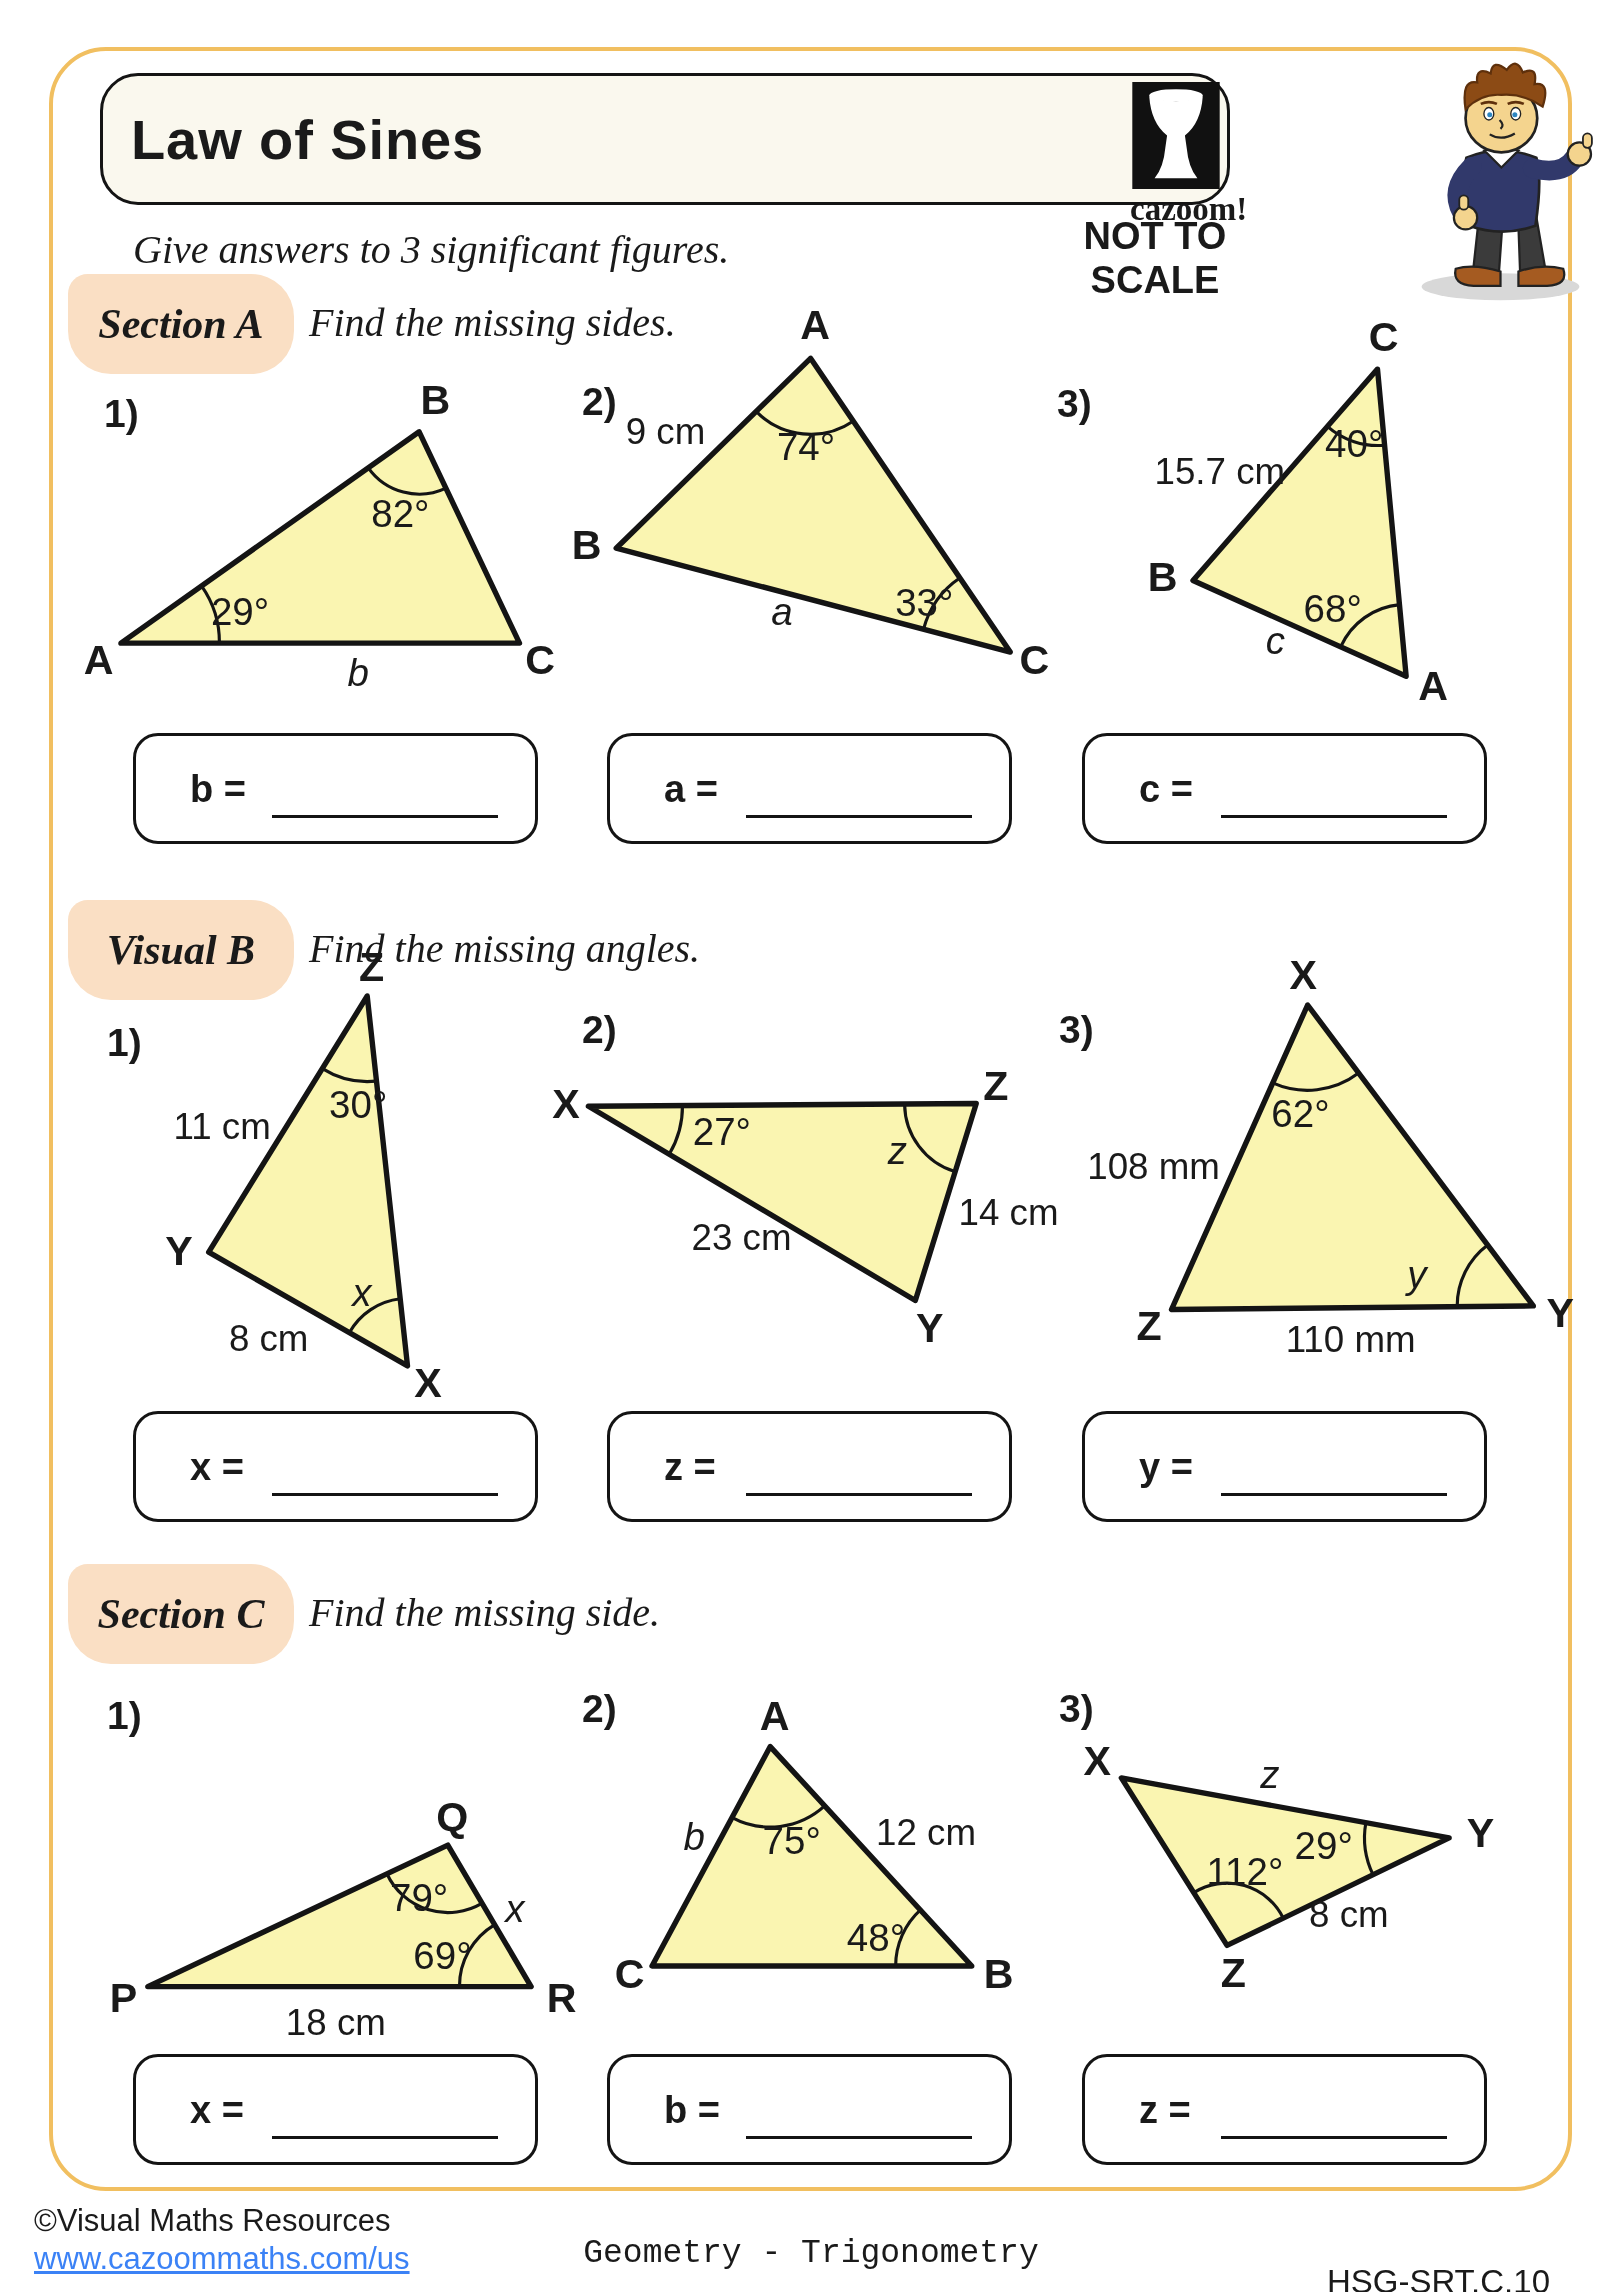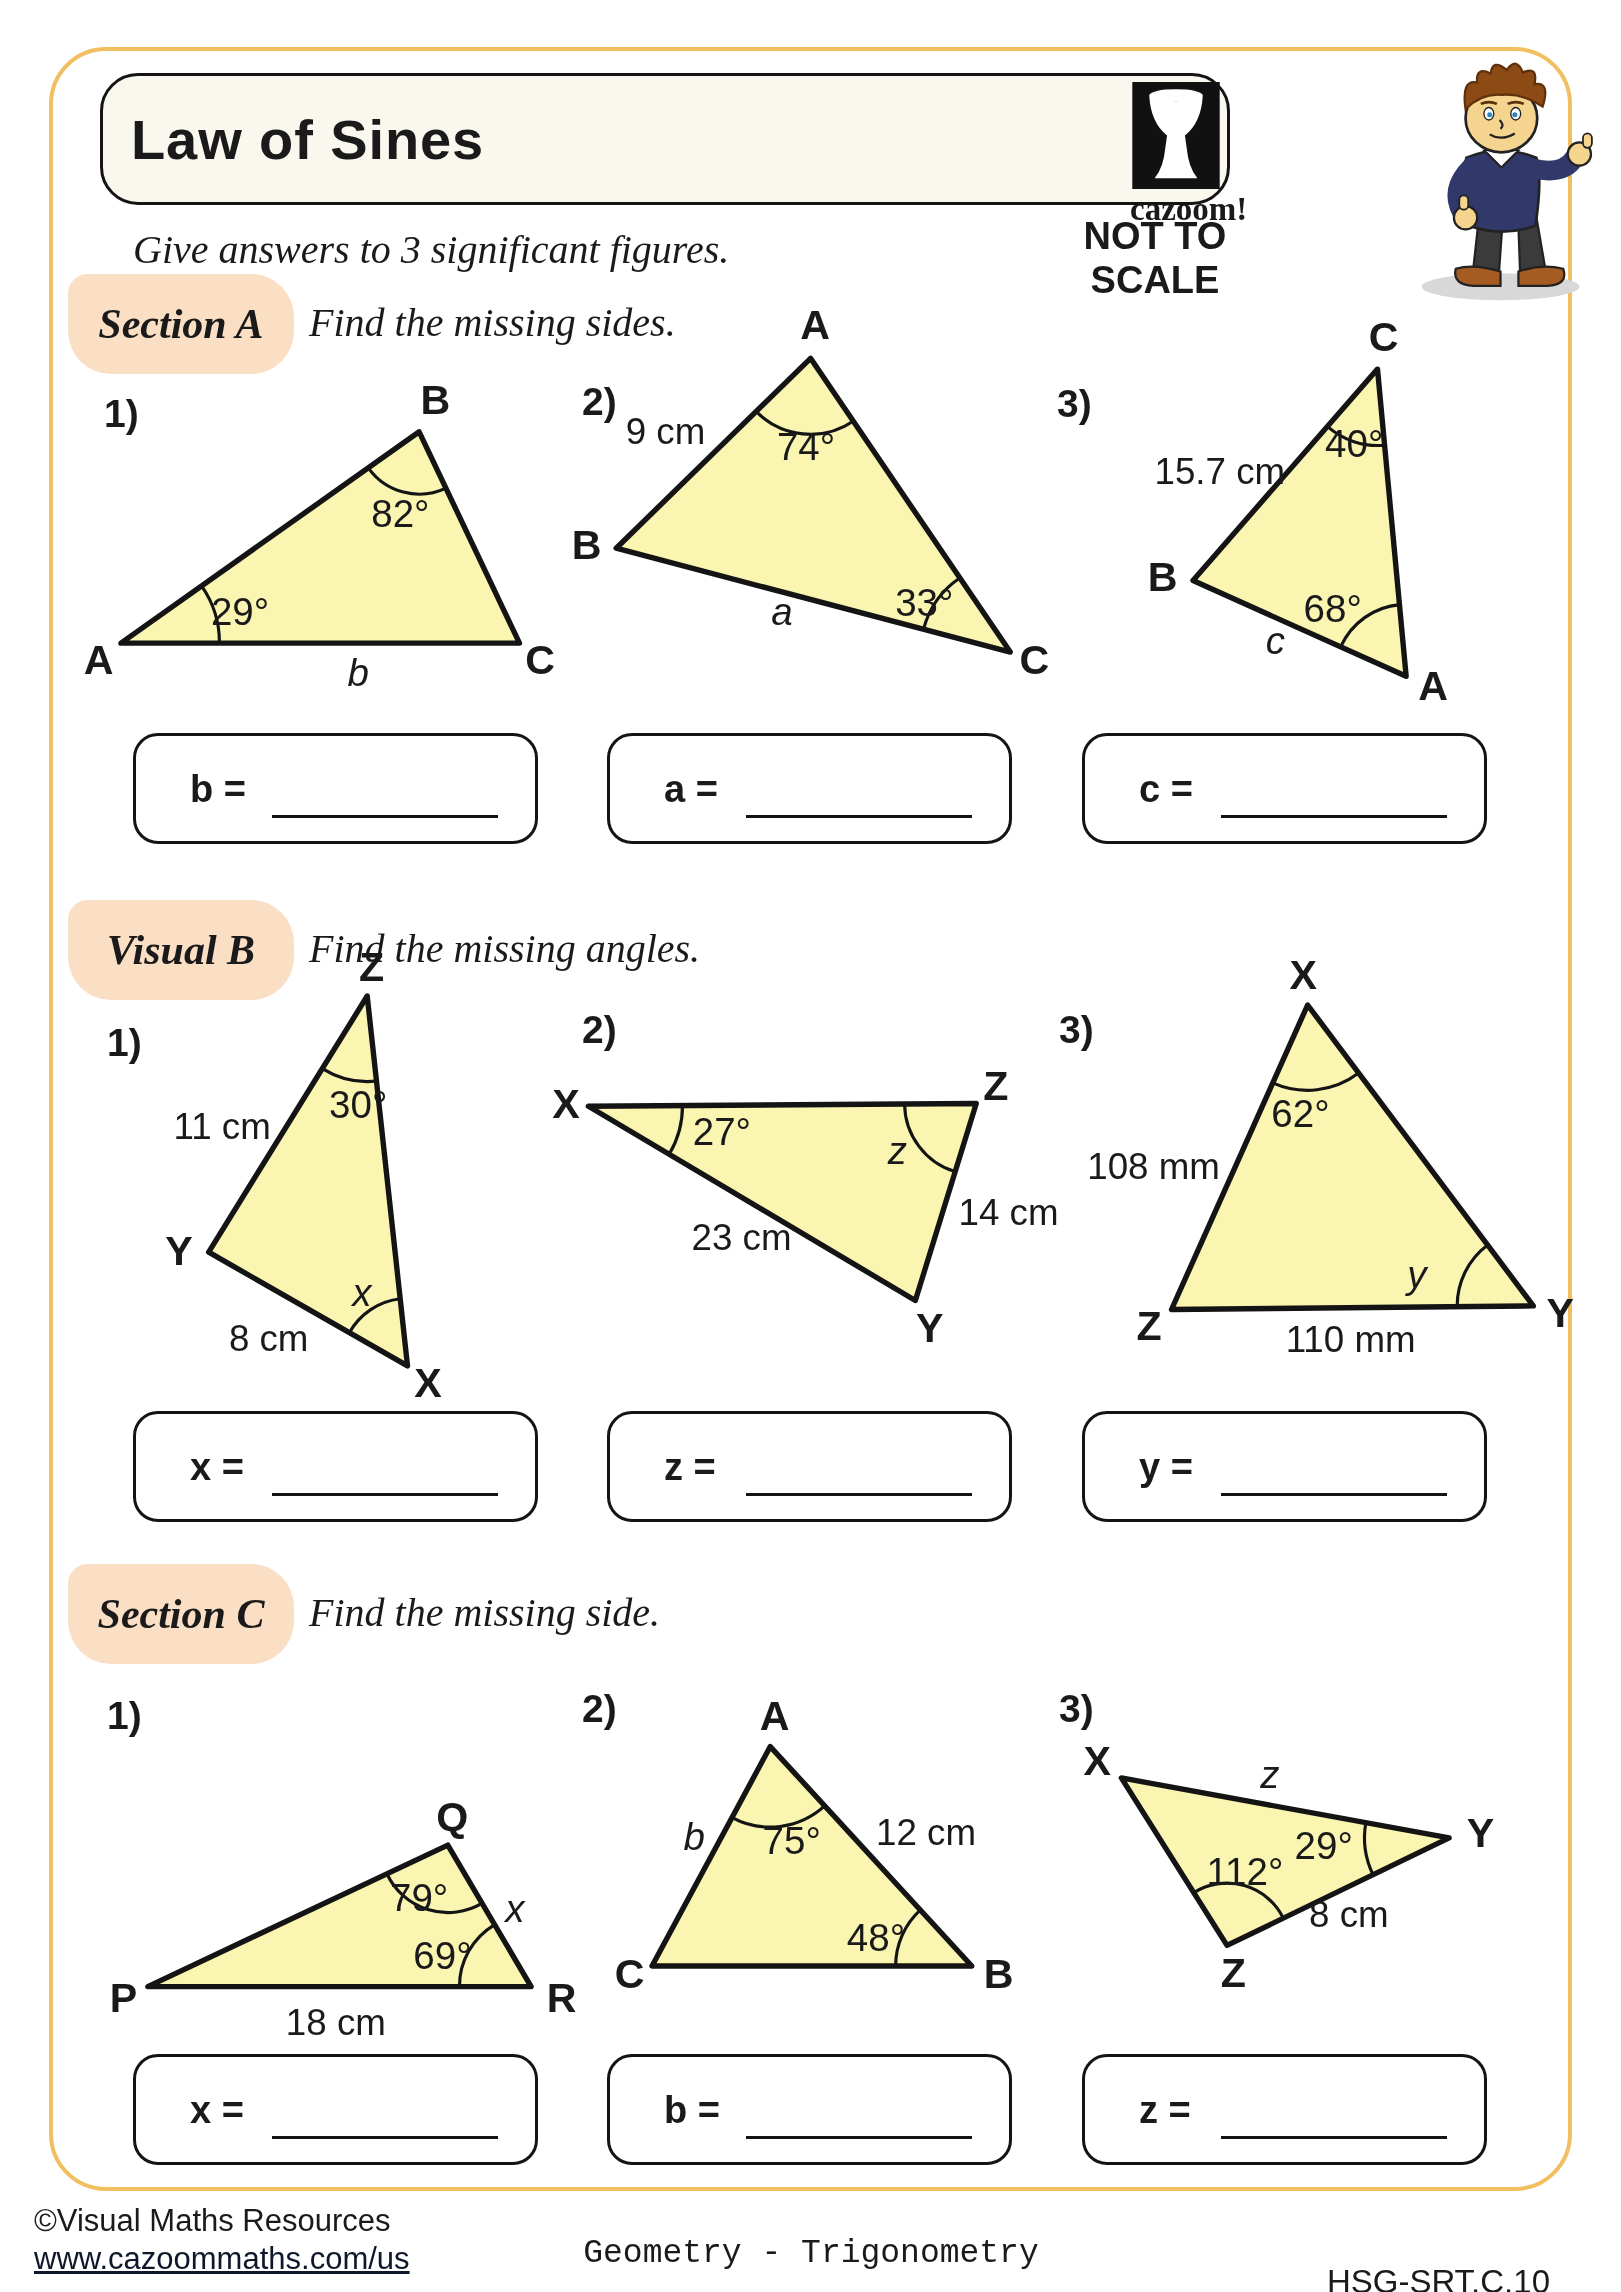--- a/index.html
+++ b/index.html
@@ -34,21 +34,21 @@
   .instruction{position:absolute;left:309px;font-family:"Liberation Serif",serif;
         font-style:italic;font-size:40px;}
   .pnum{position:absolute;font-size:39px;font-weight:700;}
 
   .ansbox{position:absolute;width:405px;height:111px;border:3.6px solid #141414;border-radius:25px;
         box-sizing:border-box;background:#fff;}
   .anslabel{position:absolute;left:54px;top:32px;font-size:38px;font-weight:700;}
   .ansline{position:absolute;left:136px;top:79px;width:226px;border-bottom:3.1px solid #141414;}
 
   .footer-copy{position:absolute;left:34px;top:2203px;font-size:31px;}
-  .footer-url{position:absolute;left:34px;top:2241px;font-size:31px;color:#0f172a;
+  .footer-url{position:absolute;left:34px;top:2241px;font-size:31px;color:#3b82f6;
         text-decoration:underline;cursor:pointer;}
   .footer-center{position:absolute;left:0;top:2235px;width:1622px;text-align:center;font-size:33px;font-family:Liberation Mono, monospace;}
   .footer-code{position:absolute;right:72px;top:2235px;font-size:33px;margin-top:28px;}
 </style>
 </head>
 <body>
 
 <div class="page">
 
   <div class="outer-border"></div>

